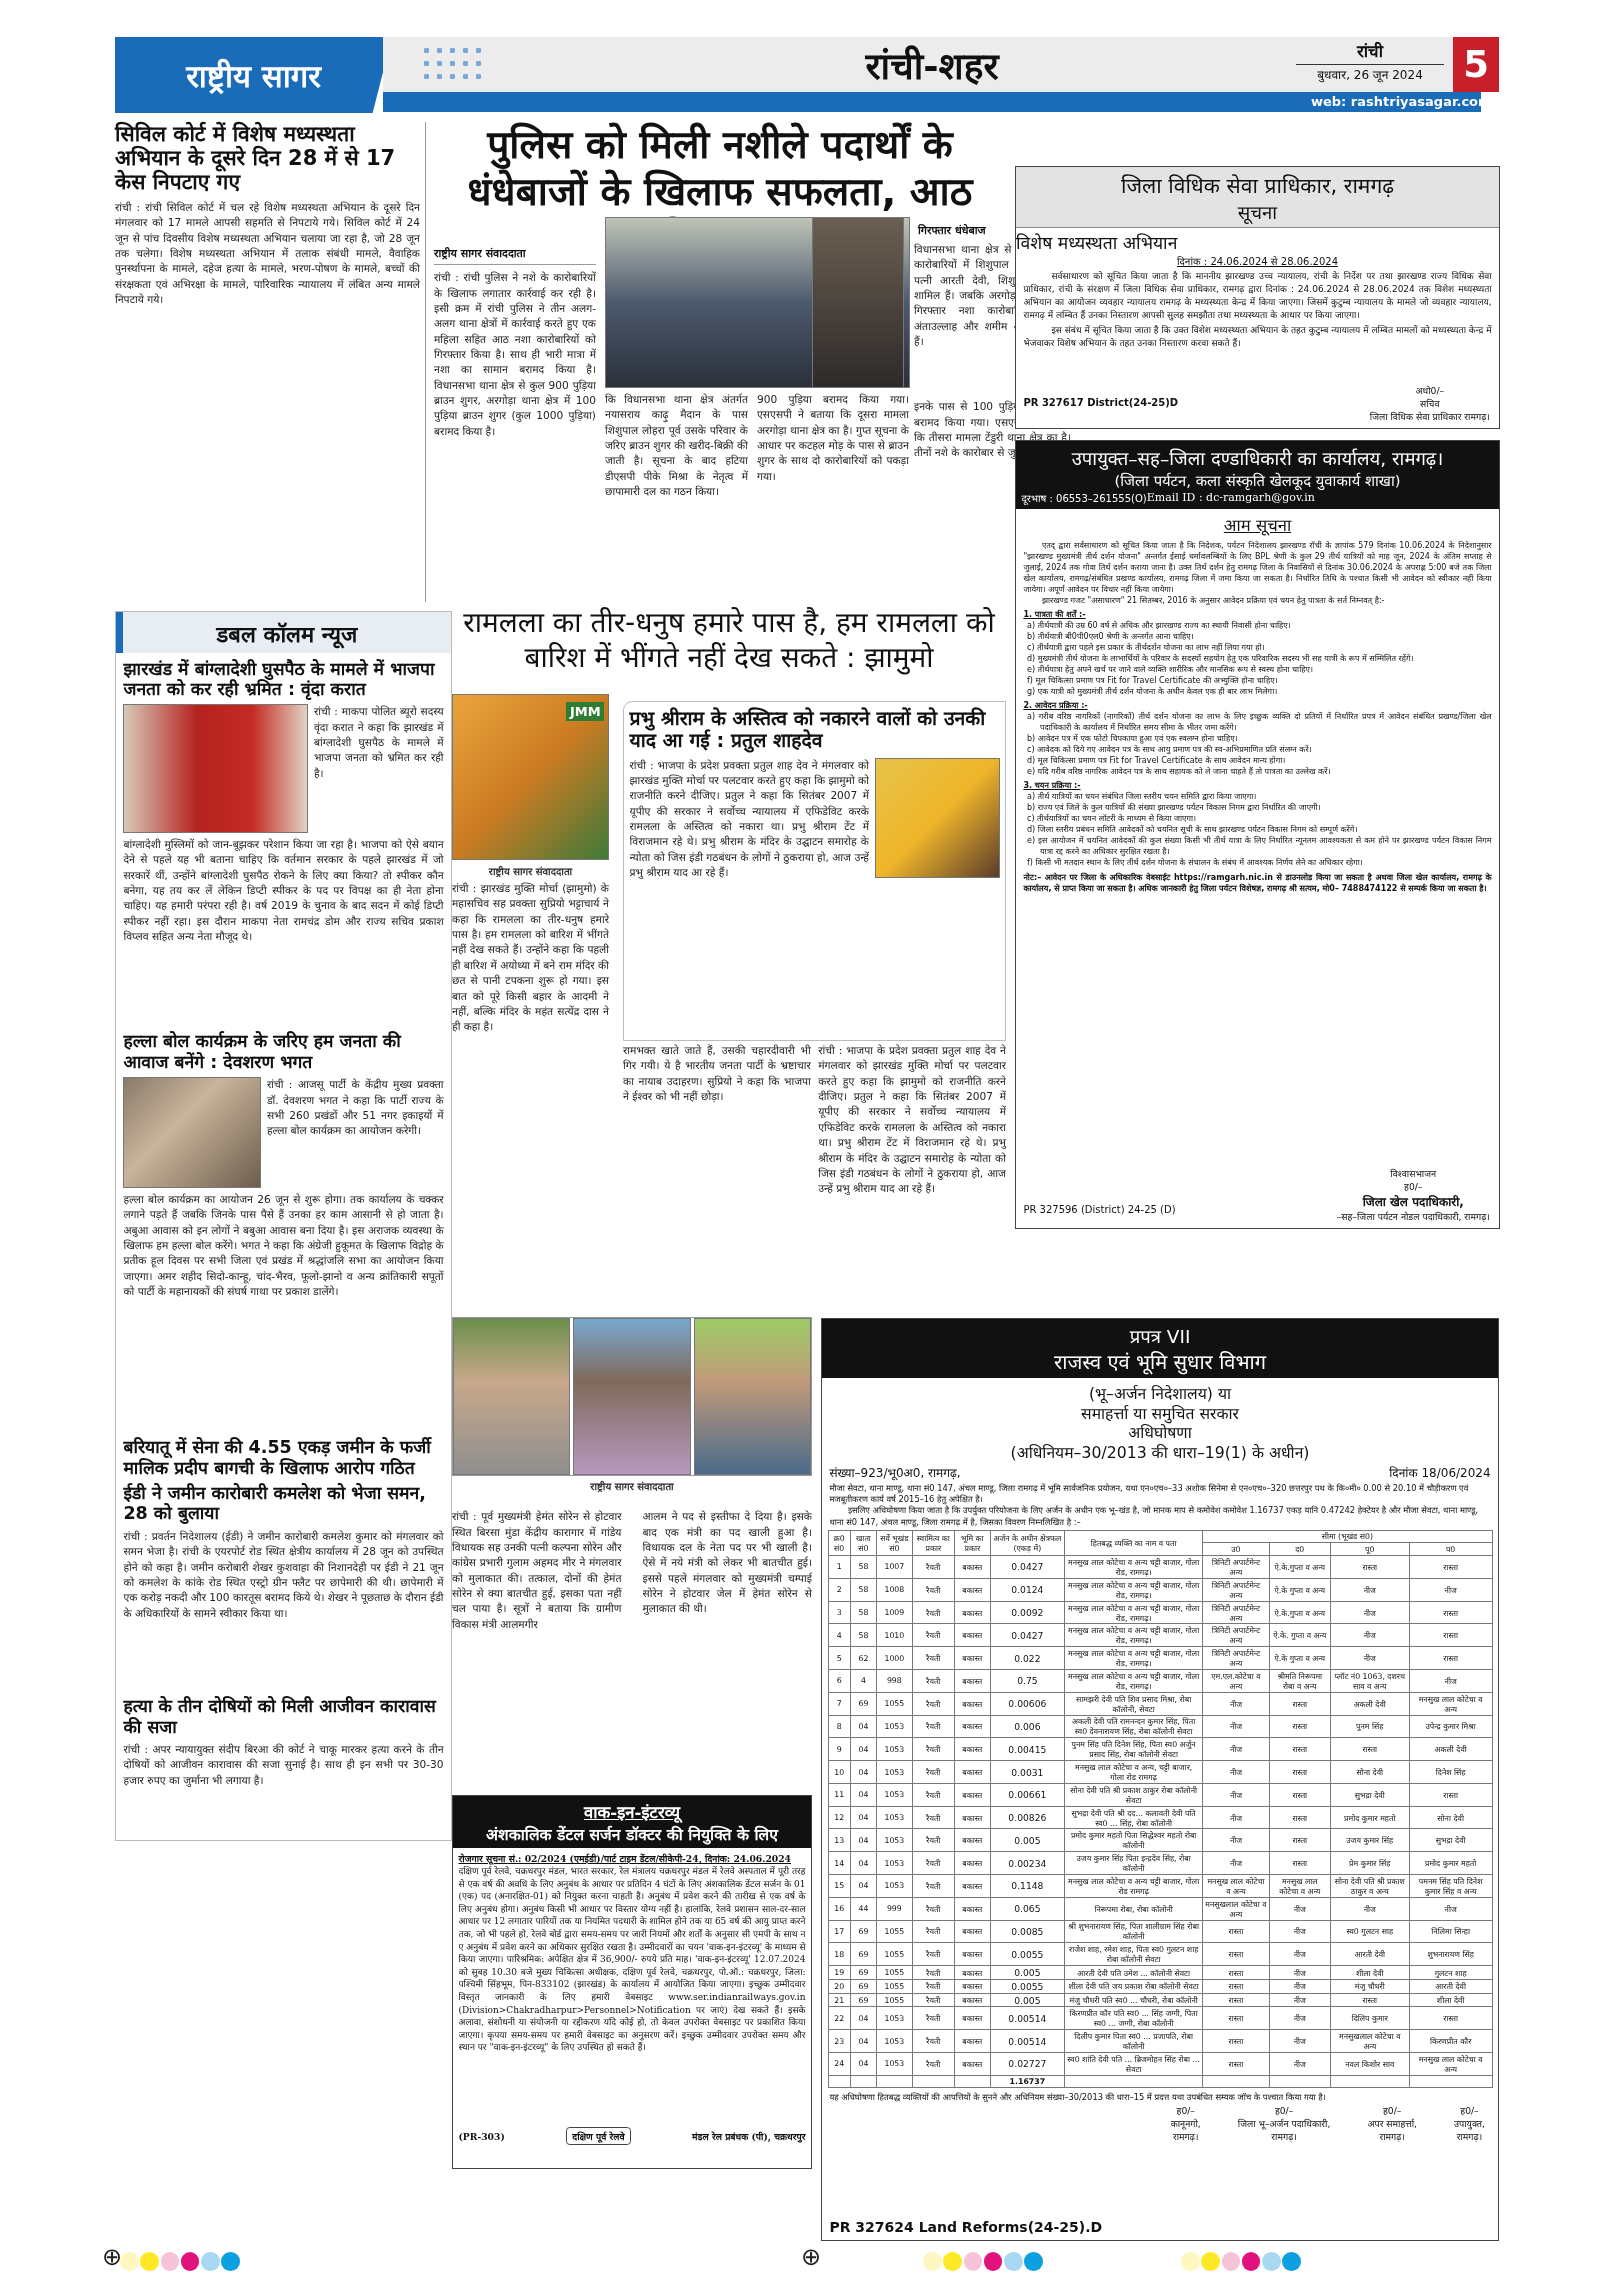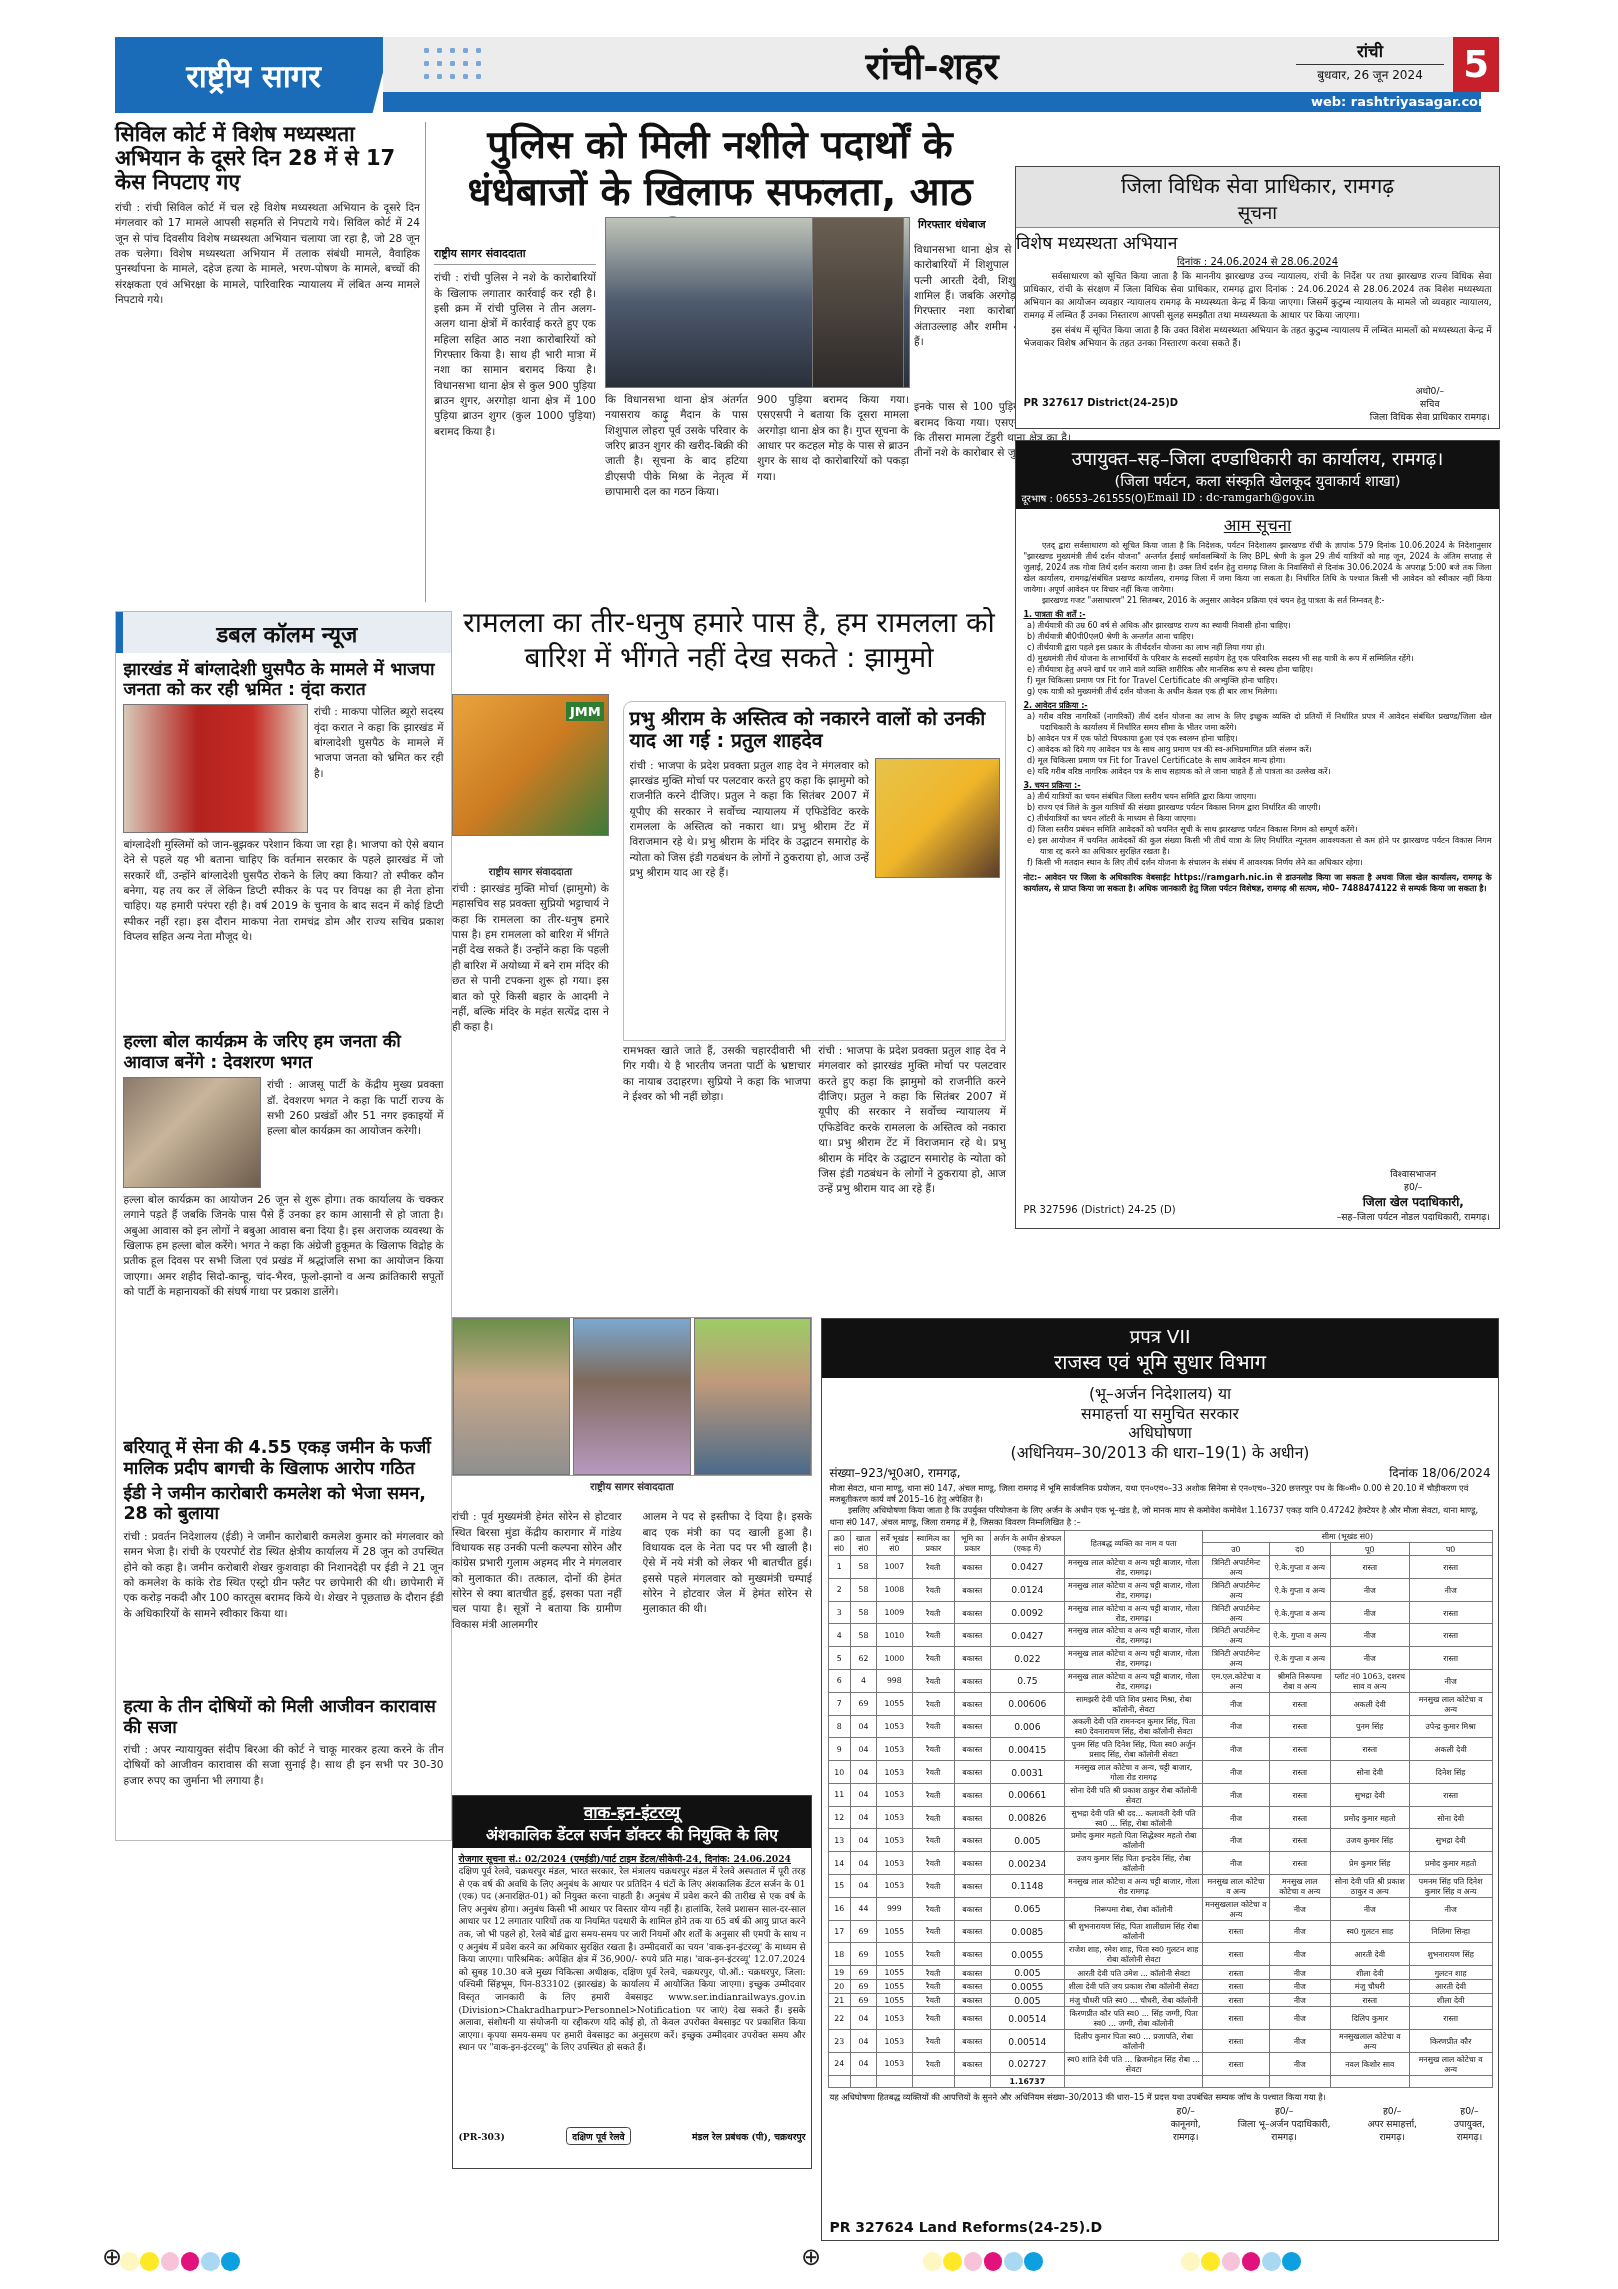--- a/index.html
+++ b/index.html
@@ -83,34 +83,34 @@
   <div class="bold" style="font-size:11px;border-bottom:0.9px solid #999;padding-bottom:3.7px;margin-bottom:5.5px">राष्ट्रीय सागर संवाददाता</div>
   <p class="body" style="height:332px;overflow:hidden">रांची : रांची पुलिस ने नशे के कारोबारियों के खिलाफ लगातार कार्रवाई कर रही है। इसी क्रम में रांची पुलिस ने तीन अलग-अलग थाना क्षेत्रों में कार्रवाई करते हुए एक महिला सहित आठ नशा कारोबारियों को गिरफ्तार किया है। साथ ही भारी मात्रा में नशा का सामान बरामद किया है। विधानसभा थाना क्षेत्र से कुल 900 पुड़िया ब्राउन शुगर, अरगोड़ा थाना क्षेत्र में 100 पुड़िया ब्राउन शुगर (कुल 1000 पुड़िया) बरामद किया है।</p>
 </div>
 <div class="abs photo" style="left:605px;top:217px;width:305px;height:171px;background:linear-gradient(180deg,#bfc4b8,#4d5a6e 50%,#2a2f3a)"></div>
 <div class="abs" style="left:605px;top:392px;width:143px">
   <p class="body" style="height:203px;overflow:hidden">कि विधानसभा थाना क्षेत्र अंतर्गत नयासराय काढ़ु मैदान के पास शिशुपाल लोहरा पूर्व उसके परिवार के जरिए ब्राउन शुगर की खरीद-बिक्री की जाती है। सूचना के बाद हटिया डीएसपी पीके मिश्रा के नेतृत्व में छापामारी दल का गठन किया।</p>
 </div>
 <div class="abs" style="left:757px;top:392px;width:152px">
   <p class="body" style="height:203px;overflow:hidden">900 पुड़िया बरामद किया गया। एसएसपी ने बताया कि दूसरा मामला अरगोड़ा थाना क्षेत्र का है। गुप्त सूचना के आधार पर कटहल मोड़ के पास से ब्राउन शुगर के साथ दो कारोबारियों को पकड़ा गया।</p>
 </div>
-<div class="abs" style="left:918px;top:216px;width:92px">
+<div class="abs" style="left:918px;top:222px;width:92px">
   <div class="bold" style="font-size:11px;margin-bottom:3.7px">गिरफ्तार धंधेबाज</div>
 </div>
 <div class="abs" style="left:914px;top:242px;width:166px">
 
   <p class="body" style="height:148px;overflow:hidden;width:157px">विधानसभा थाना क्षेत्र से गिरफ्तार नशा कारोबारियों में शिशुपाल लोहरा, उसकी पत्नी आरती देवी, शिशुपाल के भाई शामिल हैं। जबकि अरगोड़ा थाना क्षेत्र से गिरफ्तार नशा कारोबारियों में मो अंताउल्लाह और शमीम अंसारी शामिल हैं।</p>
   <p class="body" style="height:185px;overflow:hidden;width:157px;margin-top:9.2px">इनके पास से 100 पुड़िया ब्राउन शुगर बरामद किया गया। एसएसपी ने बताया कि तीसरा मामला टेंडुरी थाना क्षेत्र का है। तीनों नशे के कारोबार से जुड़े हैं।</p>
 </div>
 <div class="abs photo" style="left:812px;top:217px;width:92px;height:171px;background:linear-gradient(180deg,#6b5f52,#2d2a2a)"></div>
 
 <div class="abs" style="left:452px;top:605px;width:554px">
   <h1 class="hl" style="font-size:28px;text-align:center;line-height:1.25;font-weight:normal">रामलला का तीर-धनुष हमारे पास है, हम रामलला को बारिश में भींगते नहीं देख सकते : झामुमो</h1>
 </div>
-<div class="abs photo" style="left:452px;top:694px;width:157px;height:142px;background:linear-gradient(135deg,#e9a43c,#cc7b22 50%,#3f7a3a)">
+<div class="abs photo" style="left:452px;top:694px;width:157px;height:166px;background:linear-gradient(135deg,#e9a43c,#cc7b22 50%,#3f7a3a)">
   <span style="position:absolute;right:3.7px;top:7.4px;background:#2e7d32;color:#fff;font-weight:bold;font-size:13px;padding:1.8px 3.7px">JMM</span>
 </div>
 <div class="abs caption" style="left:452px;top:864px;width:157px">राष्ट्रीय सागर संवाददाता</div>
 <div class="abs" style="left:452px;top:881px;width:157px">
   <p class="body" style="height:388px;overflow:hidden">रांची : झारखंड मुक्ति मोर्चा (झामुमो) के महासचिव सह प्रवक्ता सुप्रियो भट्टाचार्य ने कहा कि रामलला का तीर-धनुष हमारे पास है। हम रामलला को बारिश में भींगते नहीं देख सकते हैं। उन्होंने कहा कि पहली ही बारिश में अयोध्या में बने राम मंदिर की छत से पानी टपकना शुरू हो गया। इस बात को पूरे किसी बहार के आदमी ने नहीं, बल्कि मंदिर के महंत सत्येंद्र दास ने ही कहा है।</p>
 </div>
 
 <div class="abs" style="left:623px;top:701px;width:383px;border:0.9px solid #bbb;border-radius:9.2px 0 0 0;padding:5.5px">
   <h2 class="hl" style="font-size:19.4px;margin-bottom:5.5px">प्रभु श्रीराम के अस्तित्व को नकारने वालों को उनकी याद आ गई : प्रतुल शाहदेव</h2>
   <div style="display:flex;gap:5.5px">

